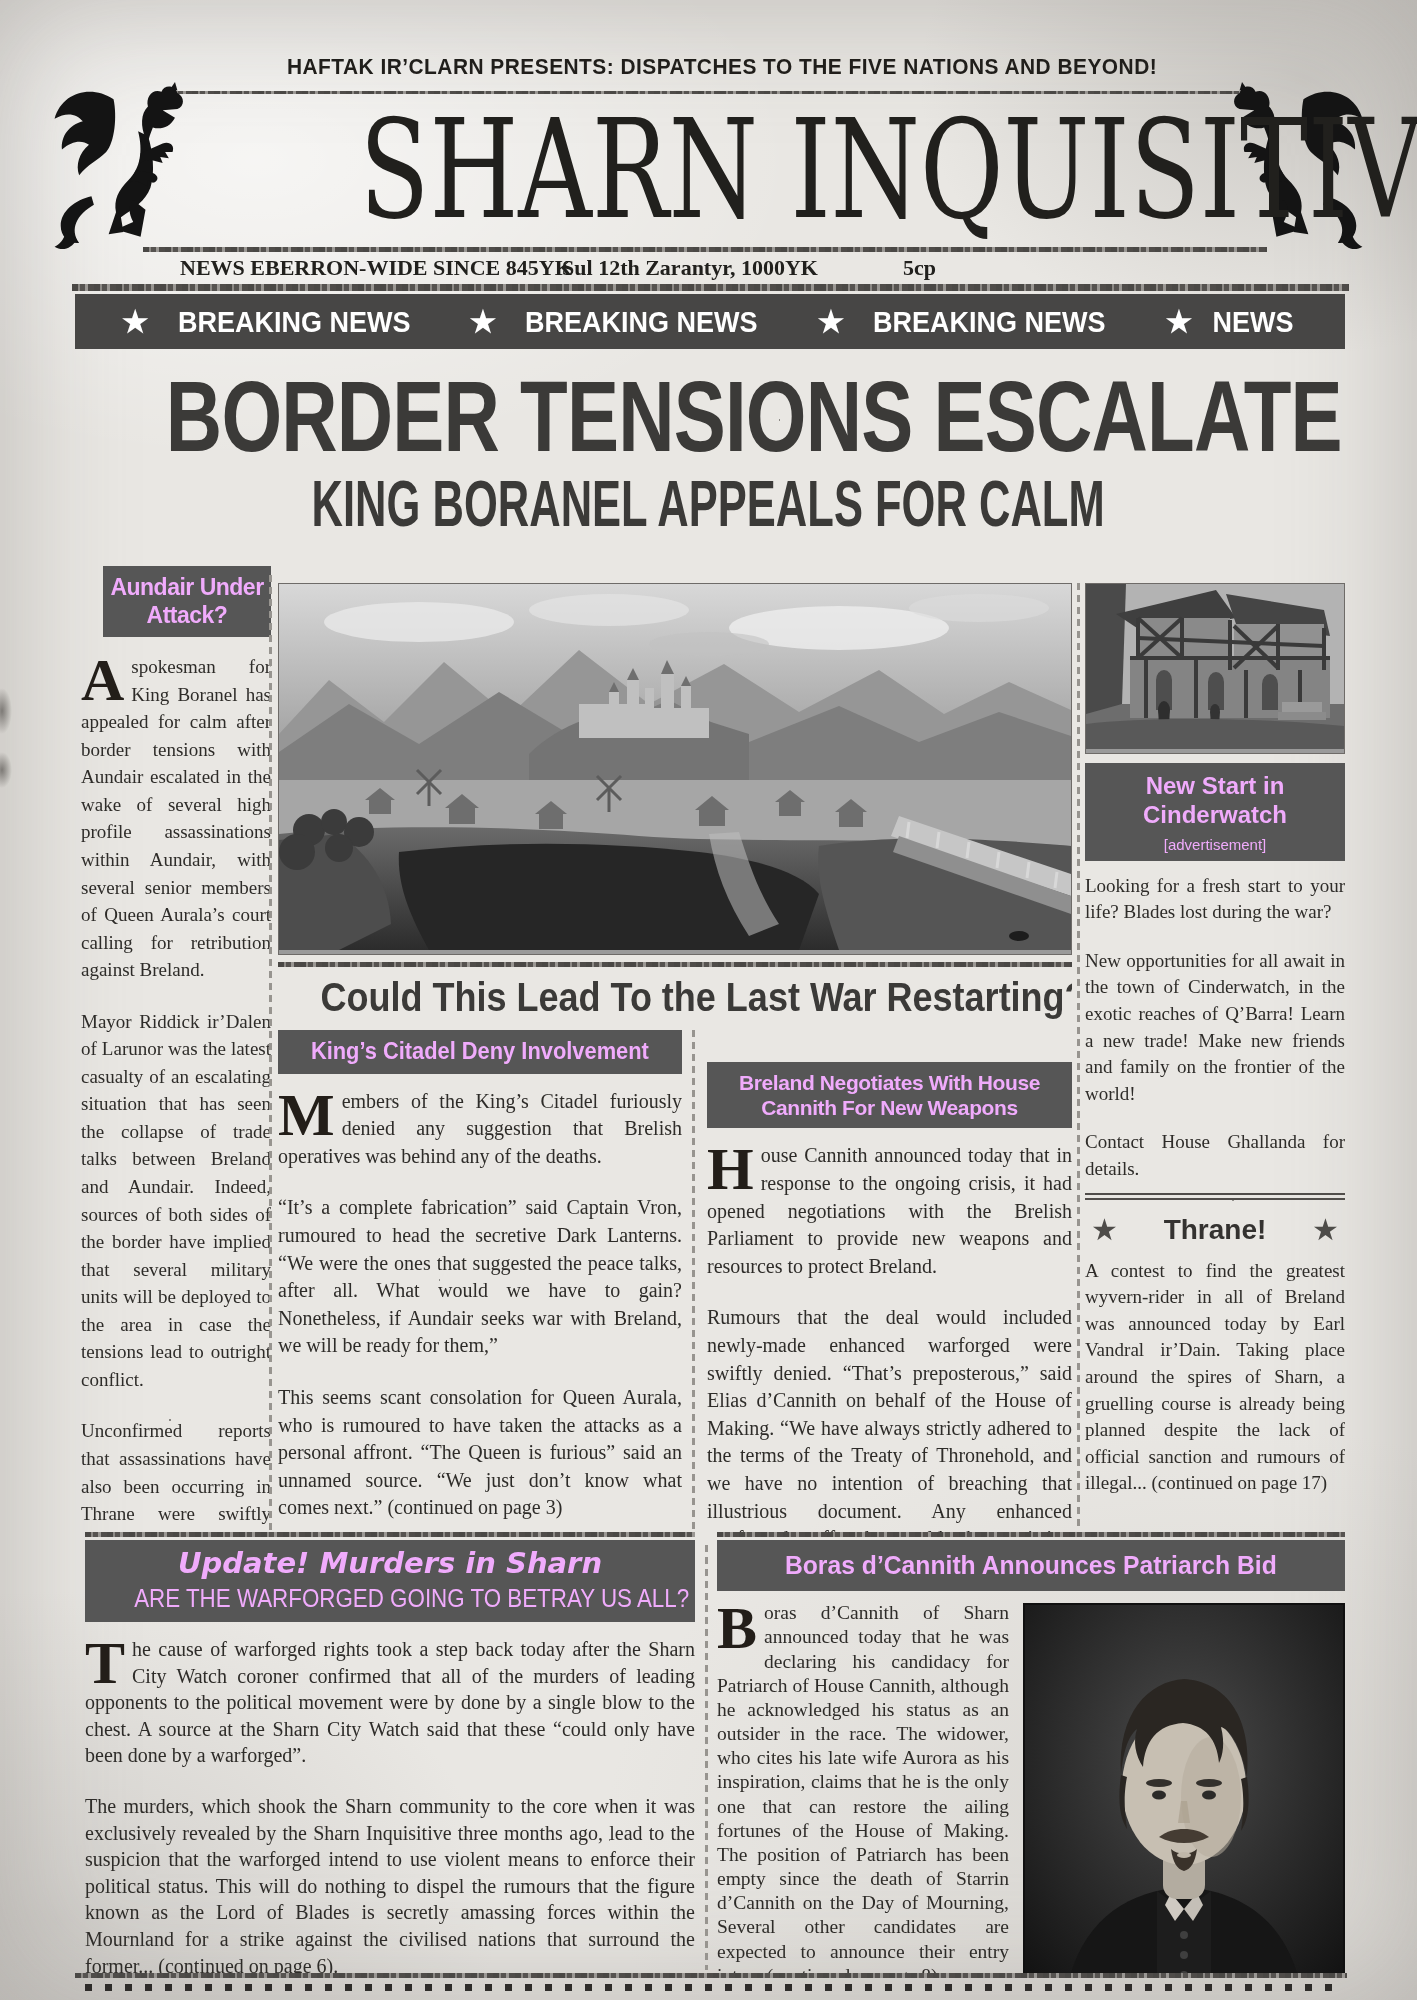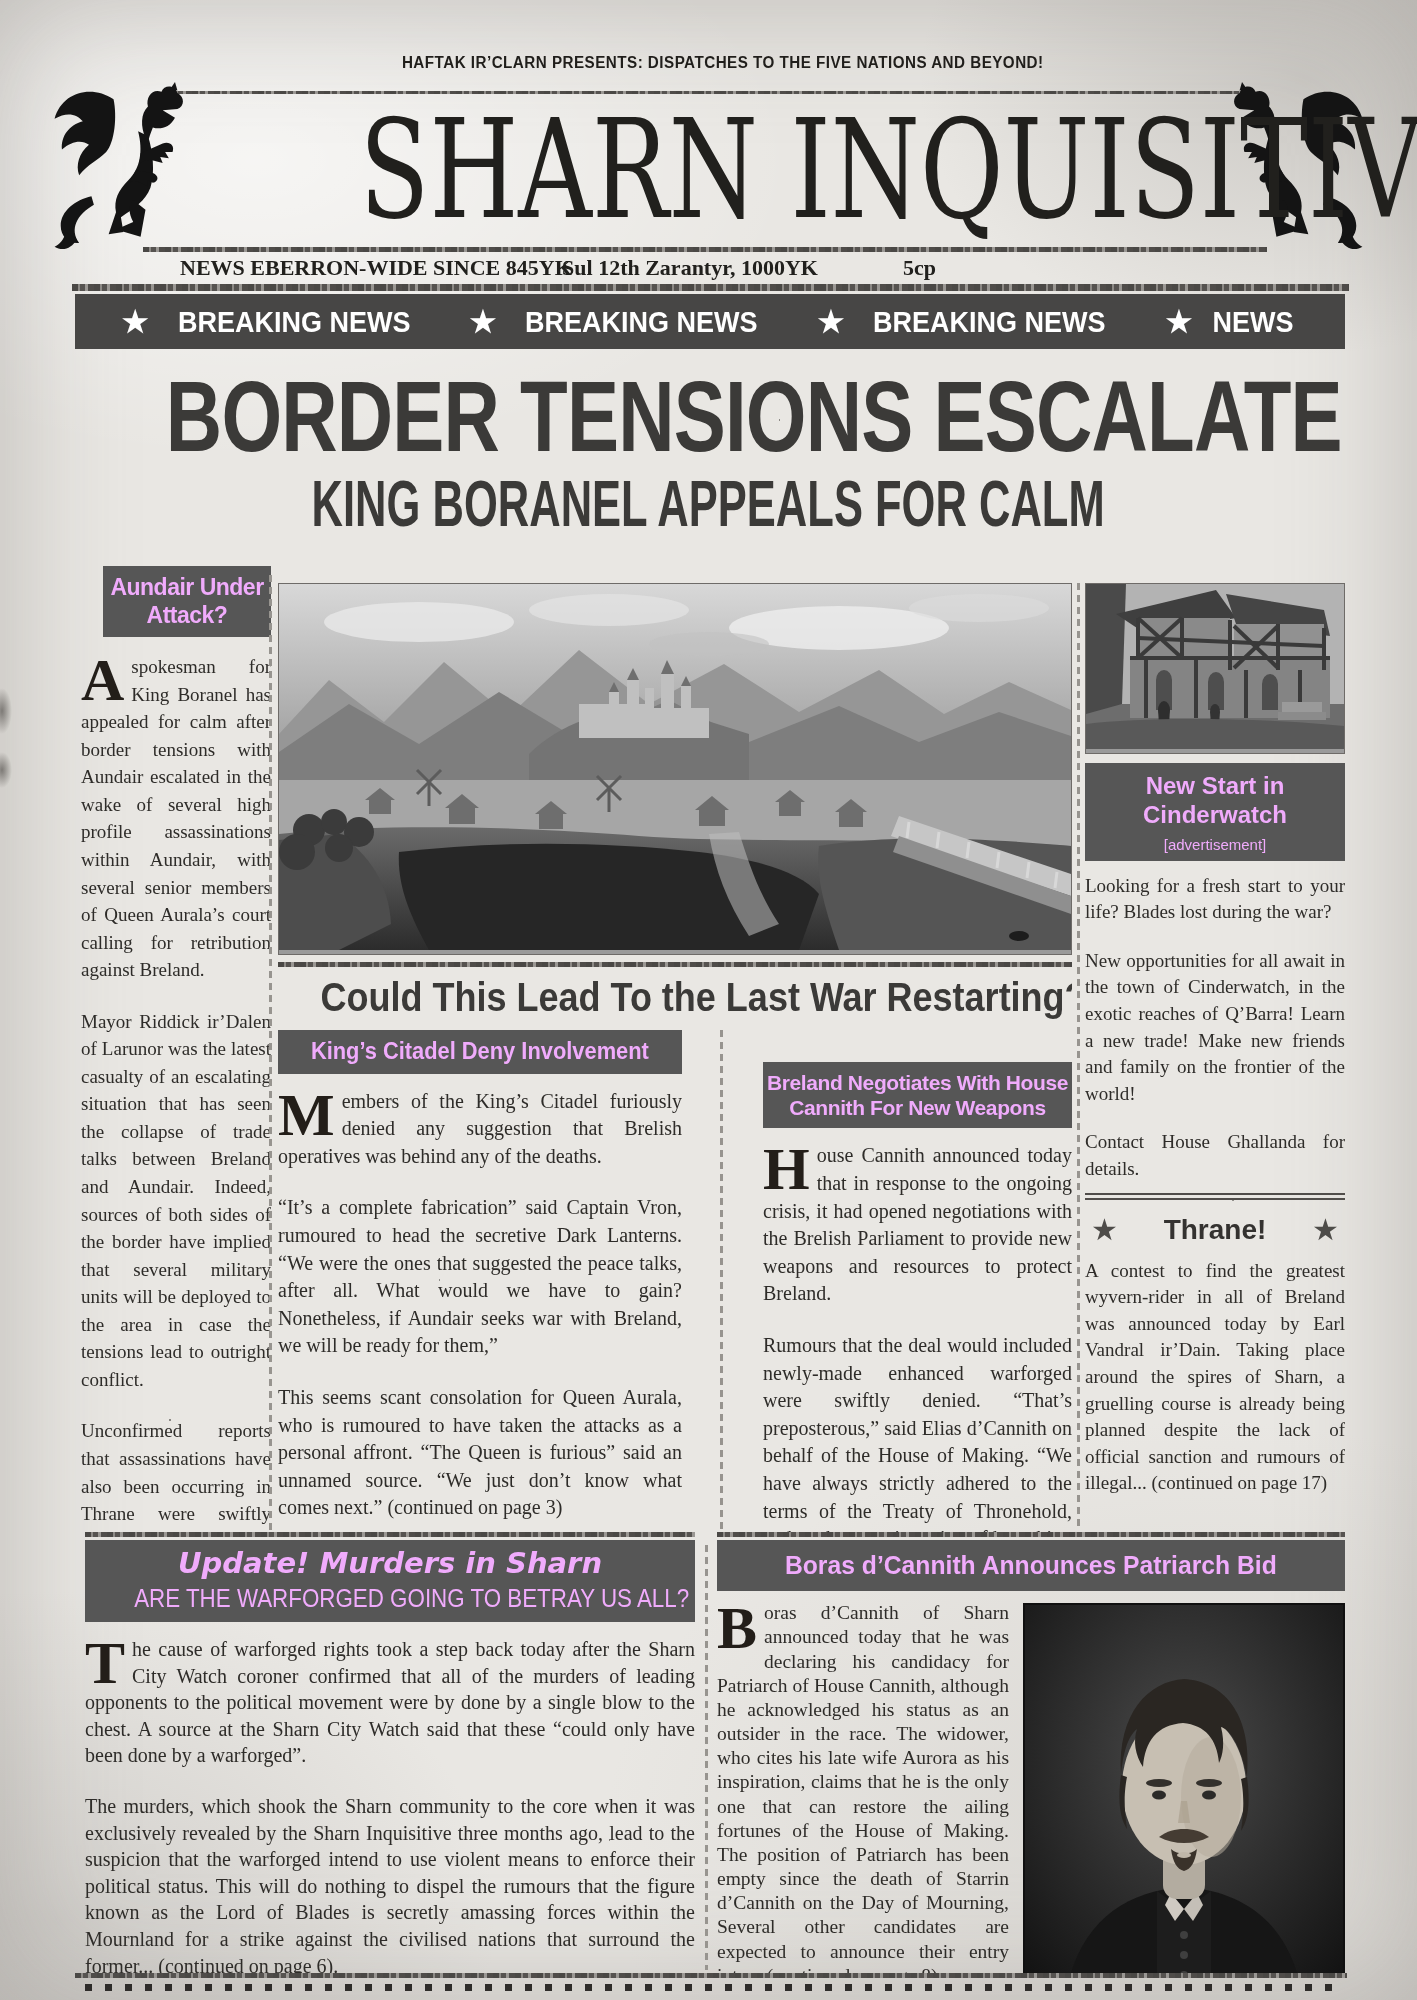--- a/index.html
+++ b/index.html
@@ -25,21 +25,21 @@
     background:radial-gradient(closest-side,#7d7a76,transparent);}
   .edge-blot.b2{top:752px;height:36px;}
 
   .rule{position:absolute;background-image:repeating-linear-gradient(90deg,#4a4845 0 6px,#8d8a86 6px 8px,#565350 8px 13px,#9a9793 13px 16px,#4f4c49 16px 22px);}
   .vdash{position:absolute;width:3px;background-image:repeating-linear-gradient(180deg,#97948f 0 7px,transparent 7px 12px);}
   .dbl-rule{height:3px;border-top:2px solid #504d4a;border-bottom:2px solid #504d4a;margin:10px 0 9px;}
 
   .cond{display:inline-block;white-space:nowrap;transform-origin:center;}
 
   .banner{position:absolute;top:54px;left:0;right:0;text-align:center;
-    font-family:"Liberation Sans",sans-serif;font-weight:bold;font-size:16px;color:#201e1b;letter-spacing:.5px;padding-left:28px;}
+    font-family:"Liberation Sans",sans-serif;font-weight:bold;font-size:22px;color:#201e1b;letter-spacing:.5px;padding-left:28px;}
   .banner .cond{transform:scaleX(.95);}
   .griffin{position:absolute;top:82px;width:152px;height:172px;}
   .griffin.left{left:40px;}
   .griffin.right{right:40px;transform:scaleX(-1);}
   .masthead-title{position:absolute;top:100px;left:170px;right:170px;height:145px;text-align:center;
     font-family:"DejaVu Serif",serif;font-size:136px;line-height:140px;color:#21201d;}
   .masthead-title .cond{transform:scaleX(.75);}
 
   .dateline{position:absolute;top:255px;left:0;right:0;height:26px;
     font-family:"Liberation Serif",serif;font-weight:bold;font-size:22px;color:#21201d;}
@@ -73,21 +73,21 @@
   .col-left .sec-box{margin-left:28px;padding:8px 2px;font-size:23px;letter-spacing:-.5px;}
   .col-left .body-text{margin-top:16px;font-size:19px;line-height:1.45;padding-left:6px;}
 
   .col-center{position:absolute;left:278px;top:583px;width:794px;height:950px;overflow:hidden;}
   .img-frame{border:1px solid #6e6b68;background:#9a9a9a;}
   .main-img{width:792px;height:366px;}
   .img-rule{height:5px;margin-top:7px;background-image:repeating-linear-gradient(90deg,#4a4845 0 6px,#8d8a86 6px 8px,#565350 8px 13px,#9a9793 13px 16px,#4f4c49 16px 22px);}
   .center-headline{margin:8px 0 10px;text-align:center;font-family:"Liberation Sans",sans-serif;
     font-weight:bold;font-size:40px;color:#3b3a38;}
   .center-headline .cond{transform:scaleX(.9);}
-  .center-cols{display:flex;gap:28px;}
+  .center-cols{display:flex;}
   .ccol-a{width:404px;padding-right:10px;}
   .ccol-b{flex:1;padding-left:12px;margin-top:32px;}
   .center-vdash{width:3px;background-image:repeating-linear-gradient(180deg,#97948f 0 7px,transparent 7px 12px);}
   .ccol-a .sec-box{padding:8px 2px;font-size:23px;}
   .ccol-a .sec-box .cond{transform:scaleX(.95);}
   .ccol-b .sec-box{padding:8px 4px;font-size:21px;letter-spacing:-.4px;}
   .ccol-a .body-text,.ccol-b .body-text{margin-top:14px;font-size:20px;line-height:1.38;}
 
   .col-right{position:absolute;left:1085px;top:583px;width:260px;height:950px;overflow:hidden;}
   .tavern-img{width:258px;height:165px;}

